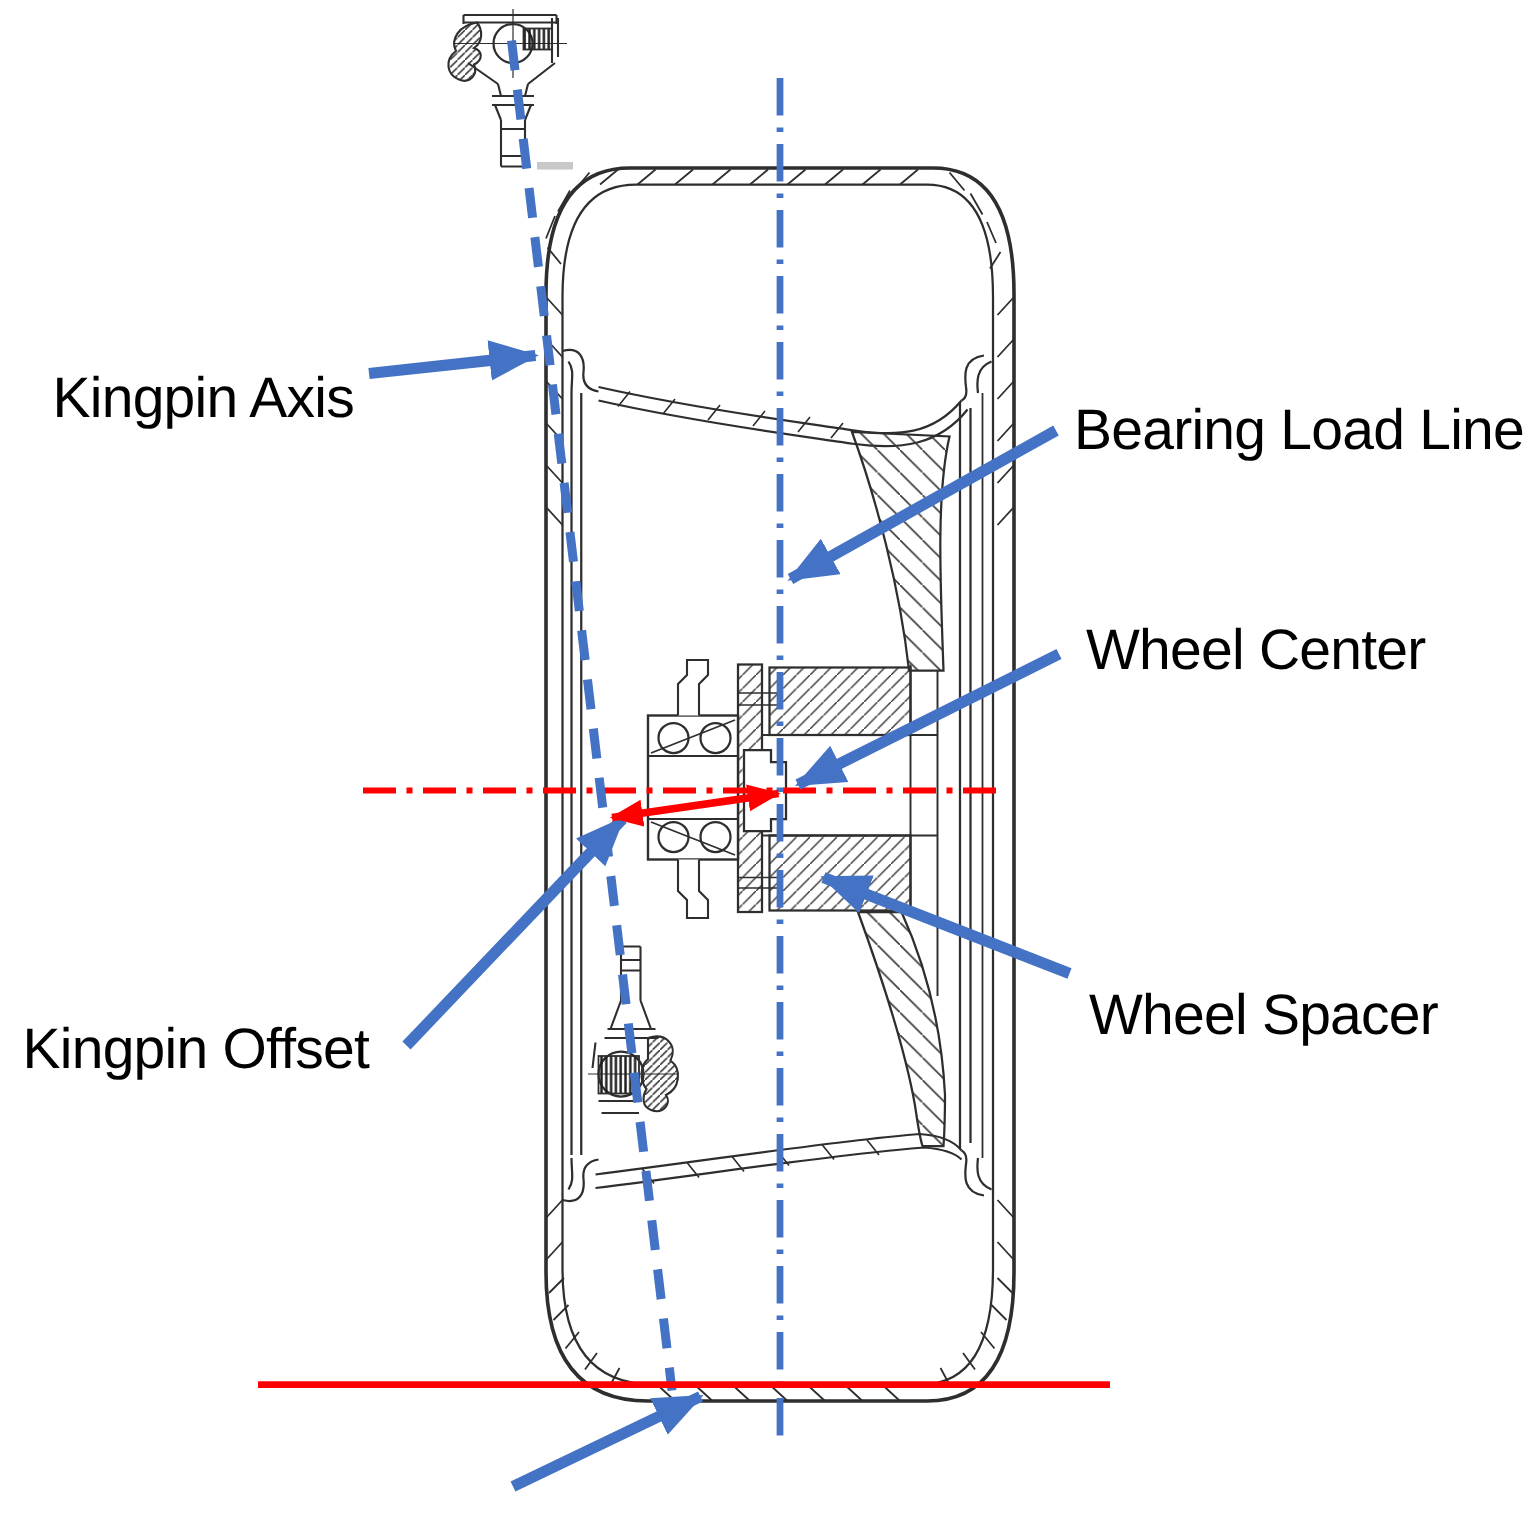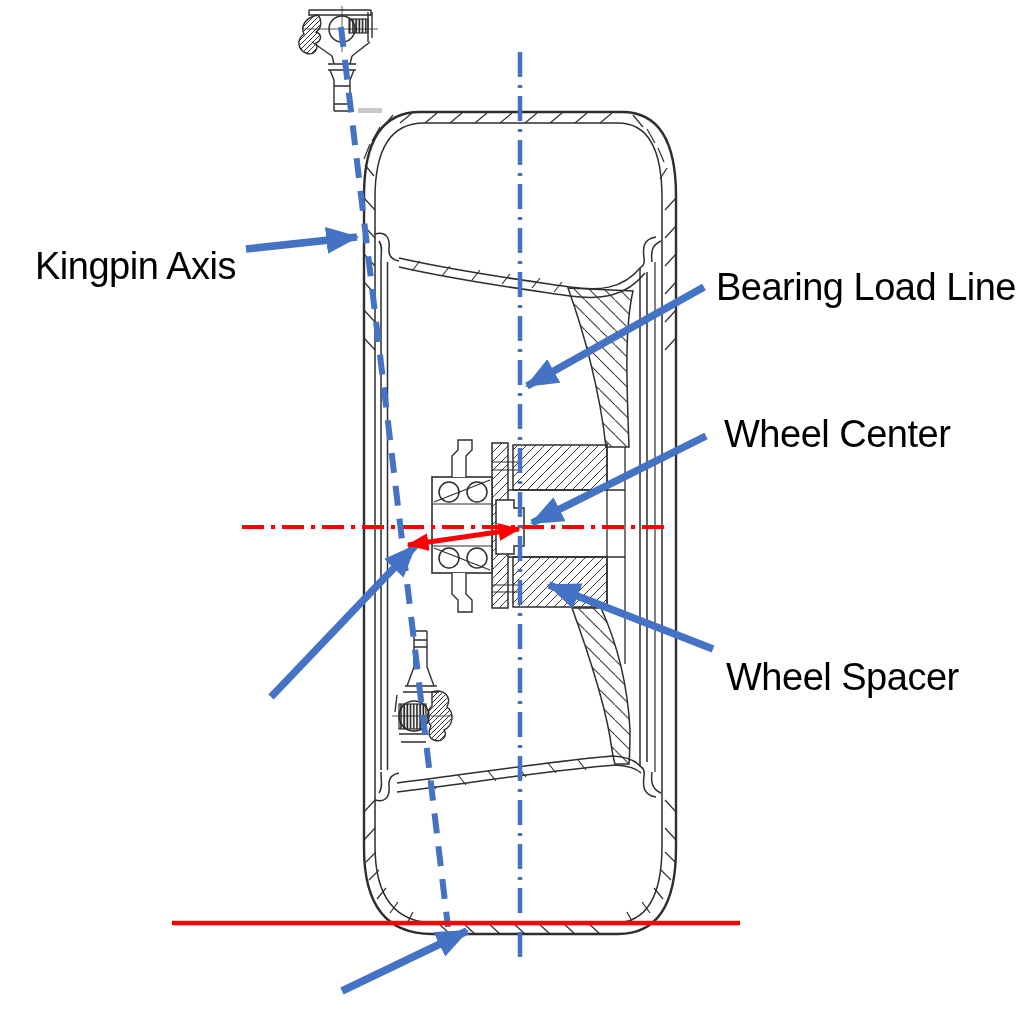--- a/index.html
+++ b/index.html
@@ -194,13 +194,14 @@
       <line x1="342" y1="991" x2="467" y2="931" marker-end="url(#arrBlue)"></line>
     </g>
 
     <line x1="408" y1="545" x2="519" y2="529" stroke="#FF0000" stroke-width="5" marker-start="url(#arrRedS)" marker-end="url(#arrRedE)"></line>
   </svg>
 
   <div class="label" style="left:35px;  top:224px;margin-top:20px;">Kingpin Axis</div>
   <div class="label" style="left:716px; top:265px;">Bearing Load Line</div>
   <div class="label" style="left:724px; top:412px;">Wheel Center</div>
   <div class="label" style="left:726px; top:630px;margin-top:25px;">Wheel Spacer</div>
+  <div class="label" style="left:15px;  top:678px;">Kingpin Offset</div>
 </div>
 
 </body></html>

